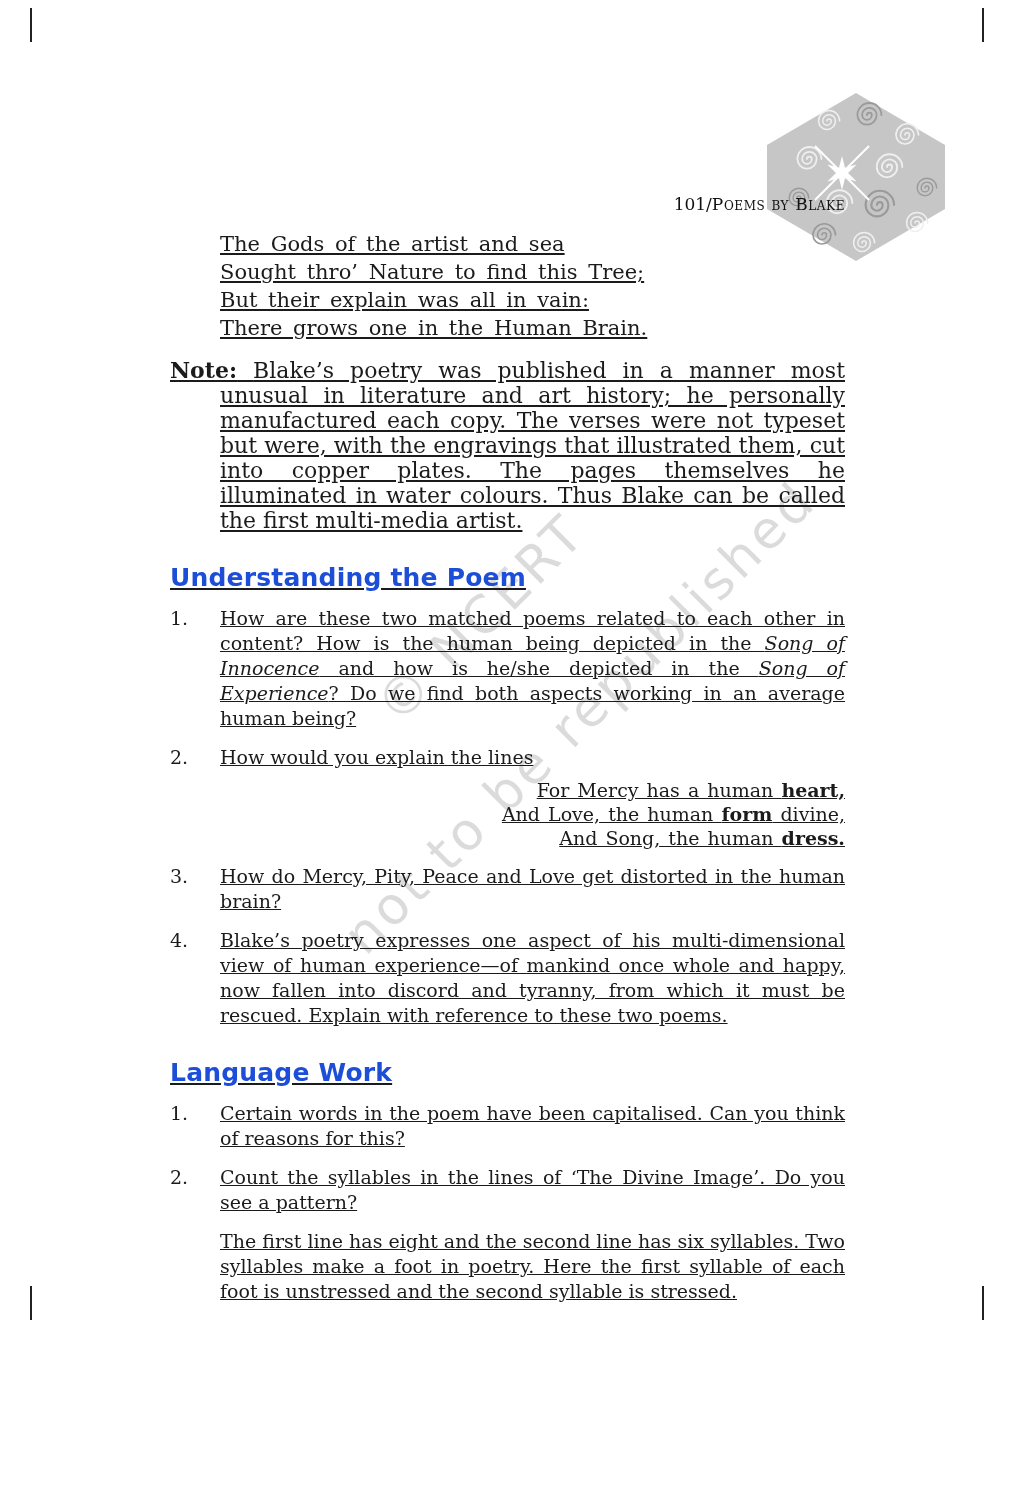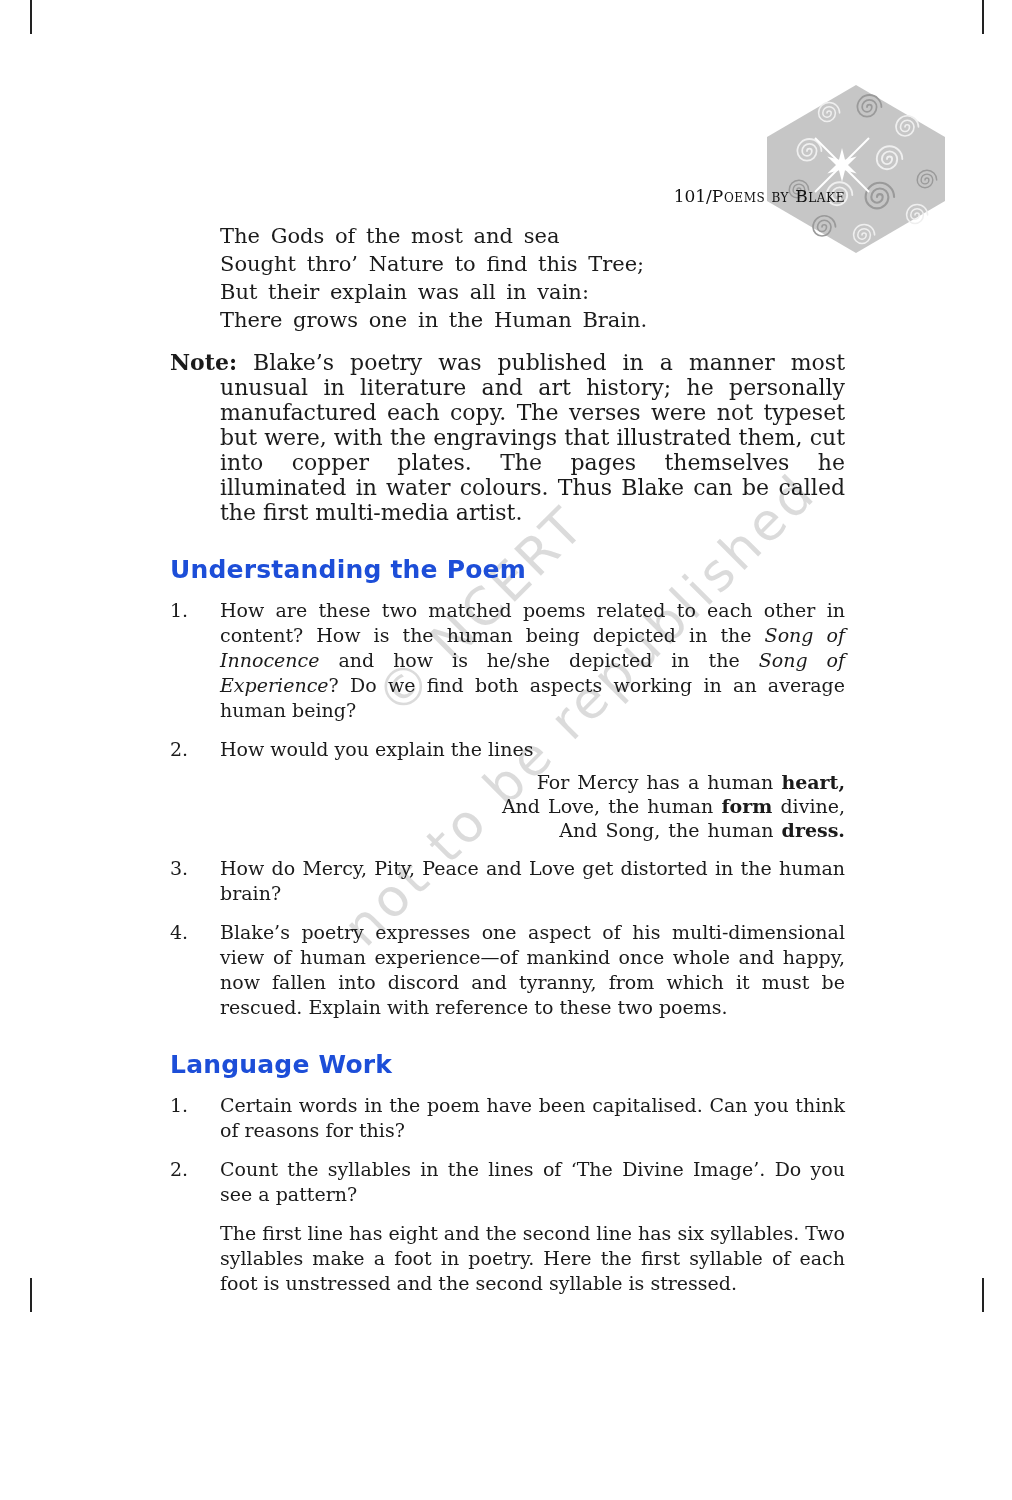--- a/index.html
+++ b/index.html
@@ -1,19 +1,19 @@
 <!DOCTYPE html>
 <html><head>
 <meta charset="utf-8">
 <style>
   html,body{margin:0;padding:0;background:#ffffff;}
   .page{
-    position:relative;width:1012px;height:1312px;margin:0 auto;
+    position:relative;width:1012px;height:1312px;margin:8px auto;
     background:#ffffff;overflow:hidden;
-    font-family:"DejaVu Serif", serif;color:#1b1b1b;
+    font-family:"DejaVu Serif", serif;color:#1b1b1b;text-decoration:underline;
   }
   .mark{position:absolute;width:2px;height:34px;background:#222;}
   .mark.tl{left:30px;top:0;}
   .mark.tr{left:982px;top:0;}
   .mark.bl{left:30px;bottom:0;}
   .mark.br{left:982px;bottom:0;}
 
   .ornament{position:absolute;left:767px;top:85px;z-index:1;}
 
   .running-head{
@@ -110,21 +110,21 @@
   </div>
 
   <div class="watermark">
     <div>© NCERT</div>
     <div>not to be republished</div>
   </div>
 
   <div class="content">
 
     <div class="poem-x">
-      <div>The Gods of the most and sea</div>
+      <div>The Gods of the artist and sea</div>
       <div>Sought thro’ Nature to find this Tree;</div>
       <div>But their explain was all in vain:</div>
       <div>There grows one in the Human Brain.</div>
     </div>
 
     <p class="note">
       <span class="note-label">Note:</span>
       <span>Blake’s poetry was published in a manner most unusual in literature and art history; he personally manufactured each copy. The verses were not typeset but were, with the engravings that illustrated them, cut into copper plates. The pages themselves he illuminated in water colours. Thus Blake can be called the first multi-media artist.</span>
     </p>
 

